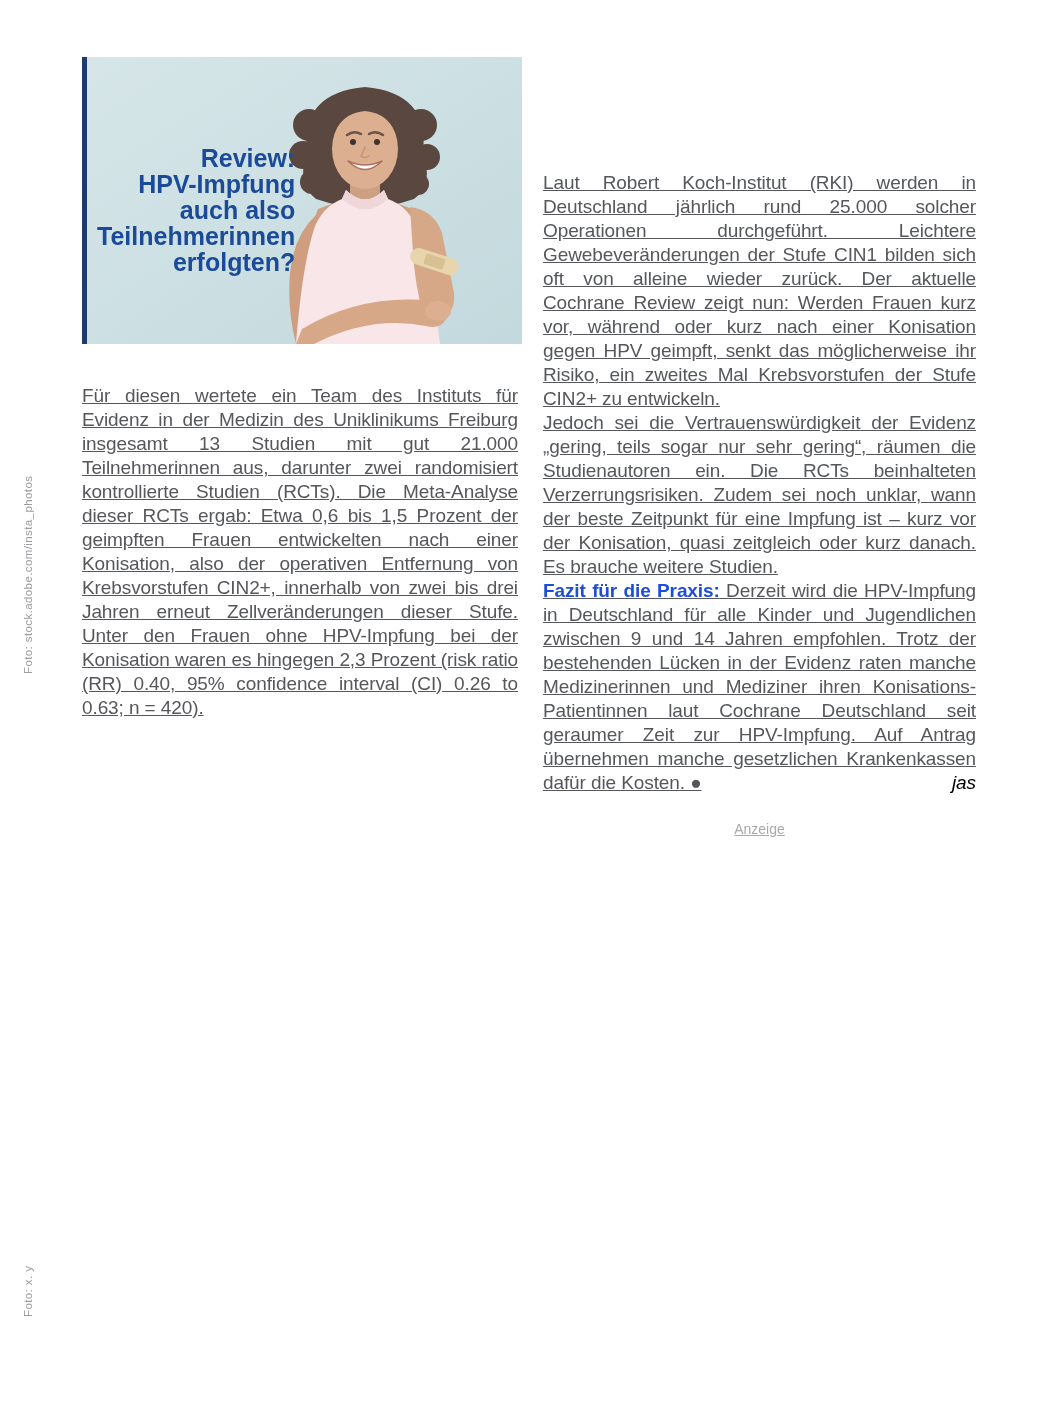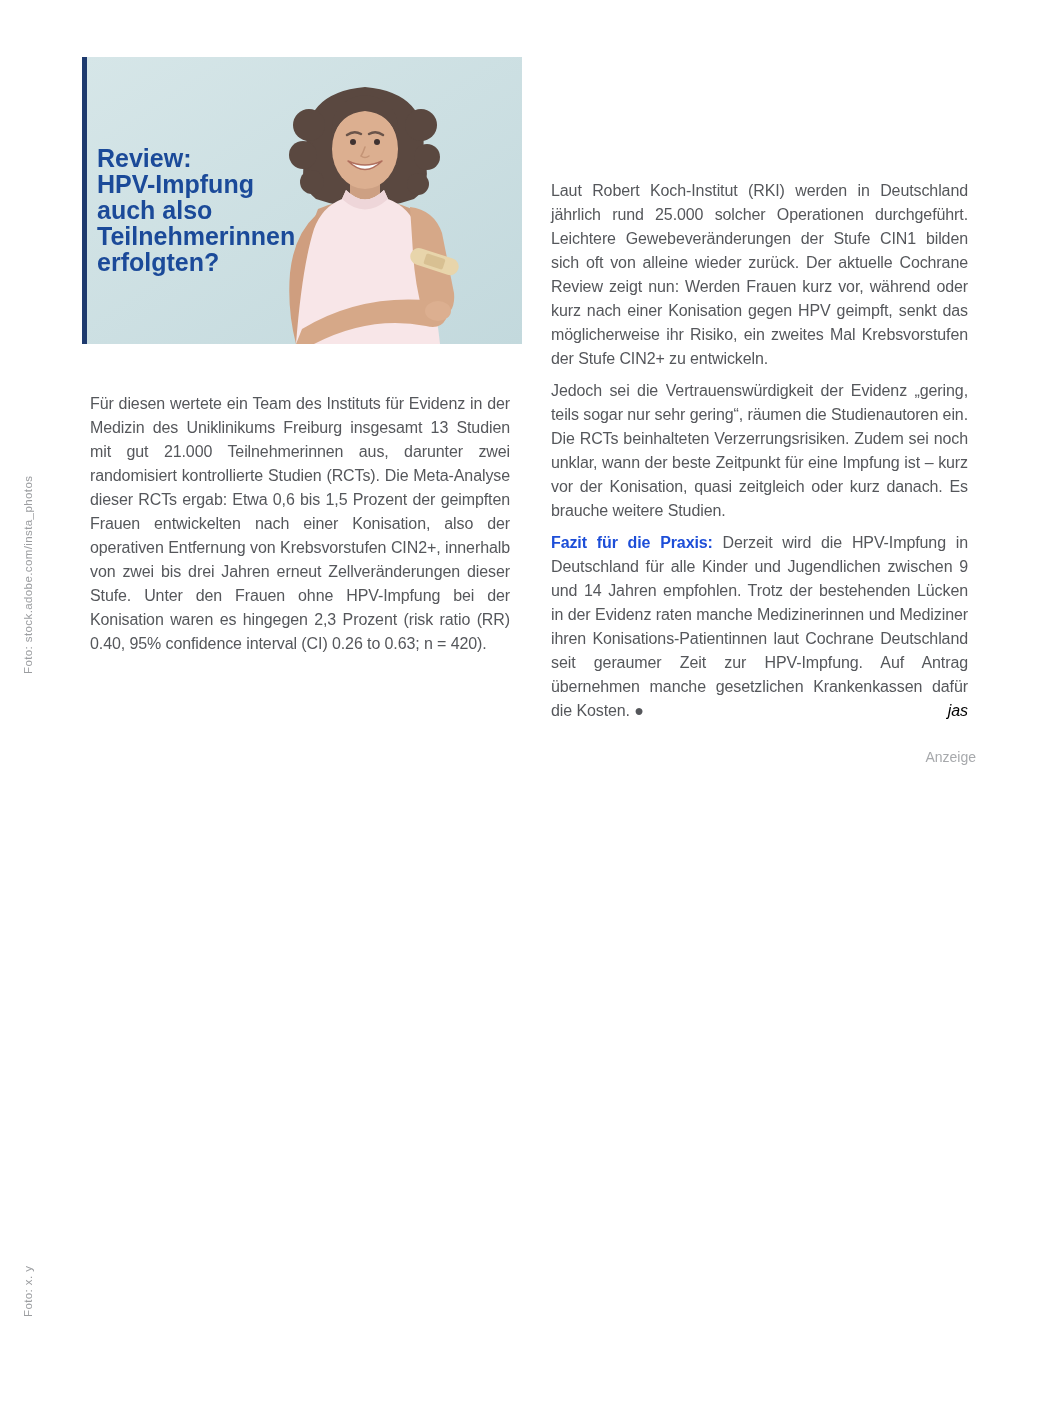--- a/index.html
+++ b/index.html
@@ -9,65 +9,67 @@
     height: 1411px;
     background: #ffffff;
     font-family: "Liberation Sans", sans-serif;
     overflow: hidden;
   }
 
   
   .hero {
     position: absolute;
     left: 82px; top: 57px;
-    width: 440px; height: 357px;
+    width: 440px; height: 357px; text-align: right;
   }
   .hero svg { position: absolute; left: 0; top: 0; display: block; }
   .hero-title {
     position: absolute;
     left: 15px; top: 88px;
     font-weight: bold;
     font-size: 25px;
     line-height: 26px;
     color: #1b4a99;
     letter-spacing: 0;
   }
   .hero-title div { white-space: nowrap; }
 
   
   .col-left  { position: absolute; left: 82px;  top: 384px; width: 436px; }
   .col-right { position: absolute; left: 543px; top: 171px; width: 433px; }
 
   p.body {
-    margin: 8px;
-    font-size: 16px;
+    margin: 0;
+    font-size: 19px;
     line-height: 24px;
     letter-spacing: -0.1px;
     color: #55575b;
     text-align: justify;
     hyphens: auto;
+    text-decoration: underline;
     -webkit-hyphens: auto;
   }
   .fazit { margin-top: 14px; position: relative; }
   .fazit-label { color: #1d4ed8; font-weight: bold; }
   .author {
     position: absolute; right: 0; bottom: 0;
     font-style: italic; color: #000000;
   }
   .source {
     margin-top: 17px;
     font-size: 16.5px;
     letter-spacing: 0;
     text-align: left;
   }
   .ad-label {
     margin-top: 26px;
-    text-align: right;
+    text-align: center;
     font-size: 14px;
     color: #a7a9ac;
+    text-decoration: underline;
   }
 
   
   .credit {
     position: absolute;
     left: 22px;
     color: #9b9da0;
     font-size: 11.5px;
     letter-spacing: 0.4px;
     writing-mode: vertical-rl;

